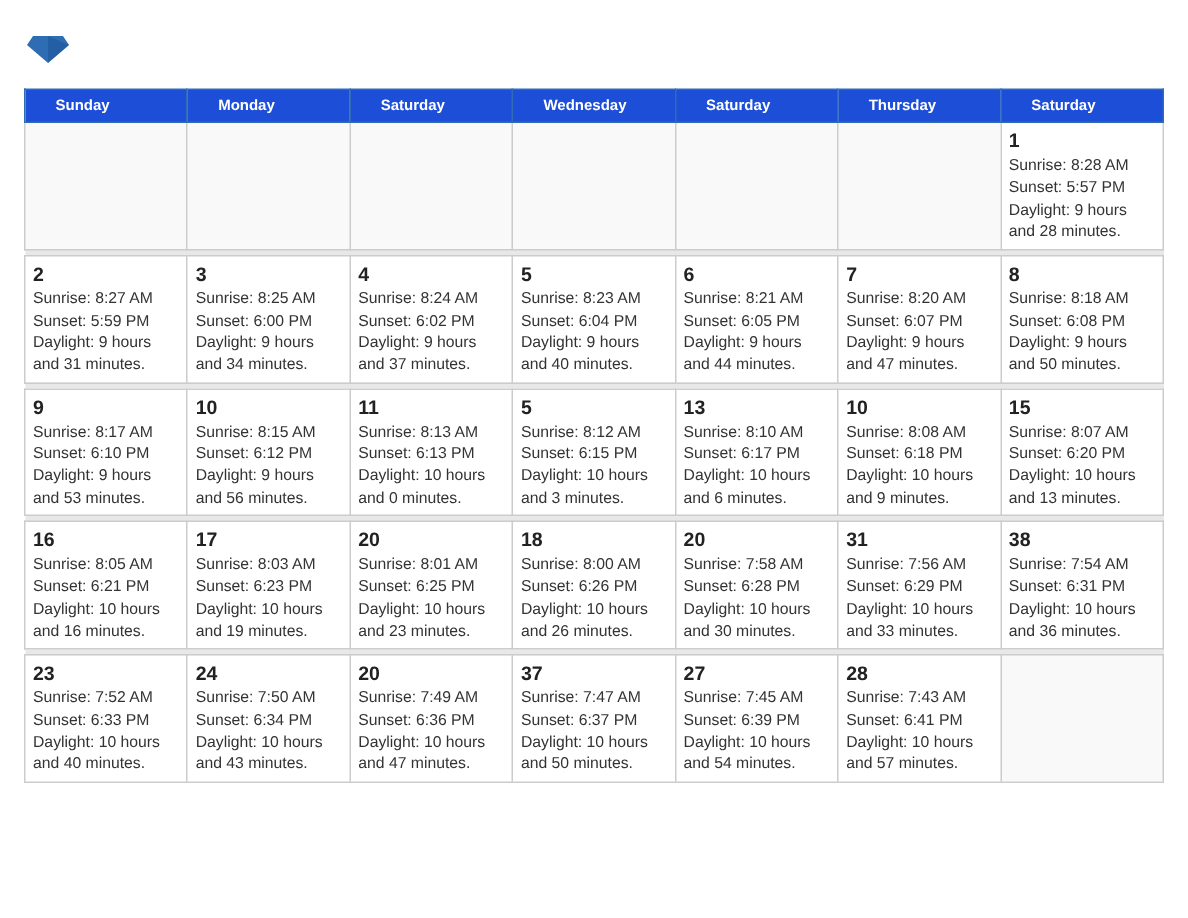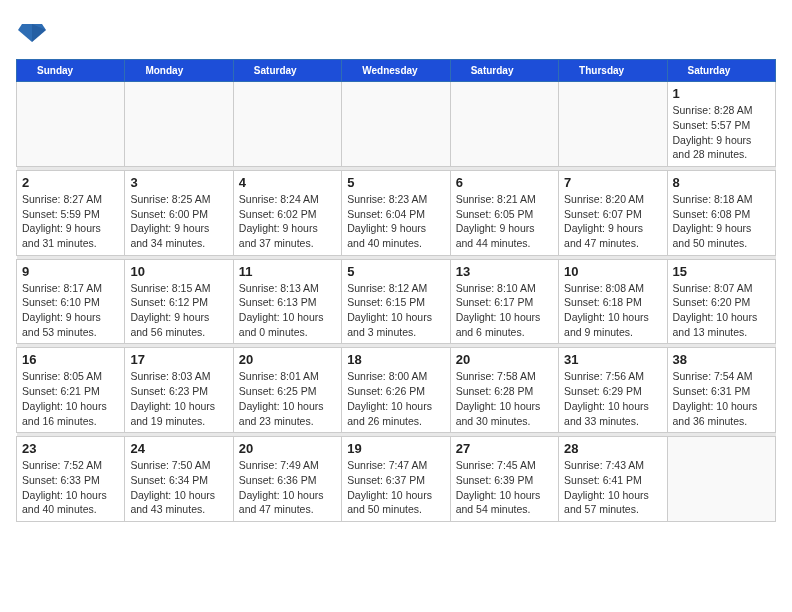--- a/index.html
+++ b/index.html
@@ -242,21 +242,21 @@
         </td>
         <td>
           <div class="day-num">24</div>
           <div class="day-info">Sunrise: 7:50 AM<br>Sunset: 6:34 PM<br>Daylight: 10 hours and 43 minutes.</div>
         </td>
         <td>
           <div class="day-num">20</div>
           <div class="day-info">Sunrise: 7:49 AM<br>Sunset: 6:36 PM<br>Daylight: 10 hours and 47 minutes.</div>
         </td>
         <td>
-          <div class="day-num">19</div>
+          <div class="day-num">37</div>
           <div class="day-info">Sunrise: 7:47 AM<br>Sunset: 6:37 PM<br>Daylight: 10 hours and 50 minutes.</div>
         </td>
         <td>
           <div class="day-num">27</div>
           <div class="day-info">Sunrise: 7:45 AM<br>Sunset: 6:39 PM<br>Daylight: 10 hours and 54 minutes.</div>
         </td>
         <td>
           <div class="day-num">28</div>
           <div class="day-info">Sunrise: 7:43 AM<br>Sunset: 6:41 PM<br>Daylight: 10 hours and 57 minutes.</div>
         </td>

